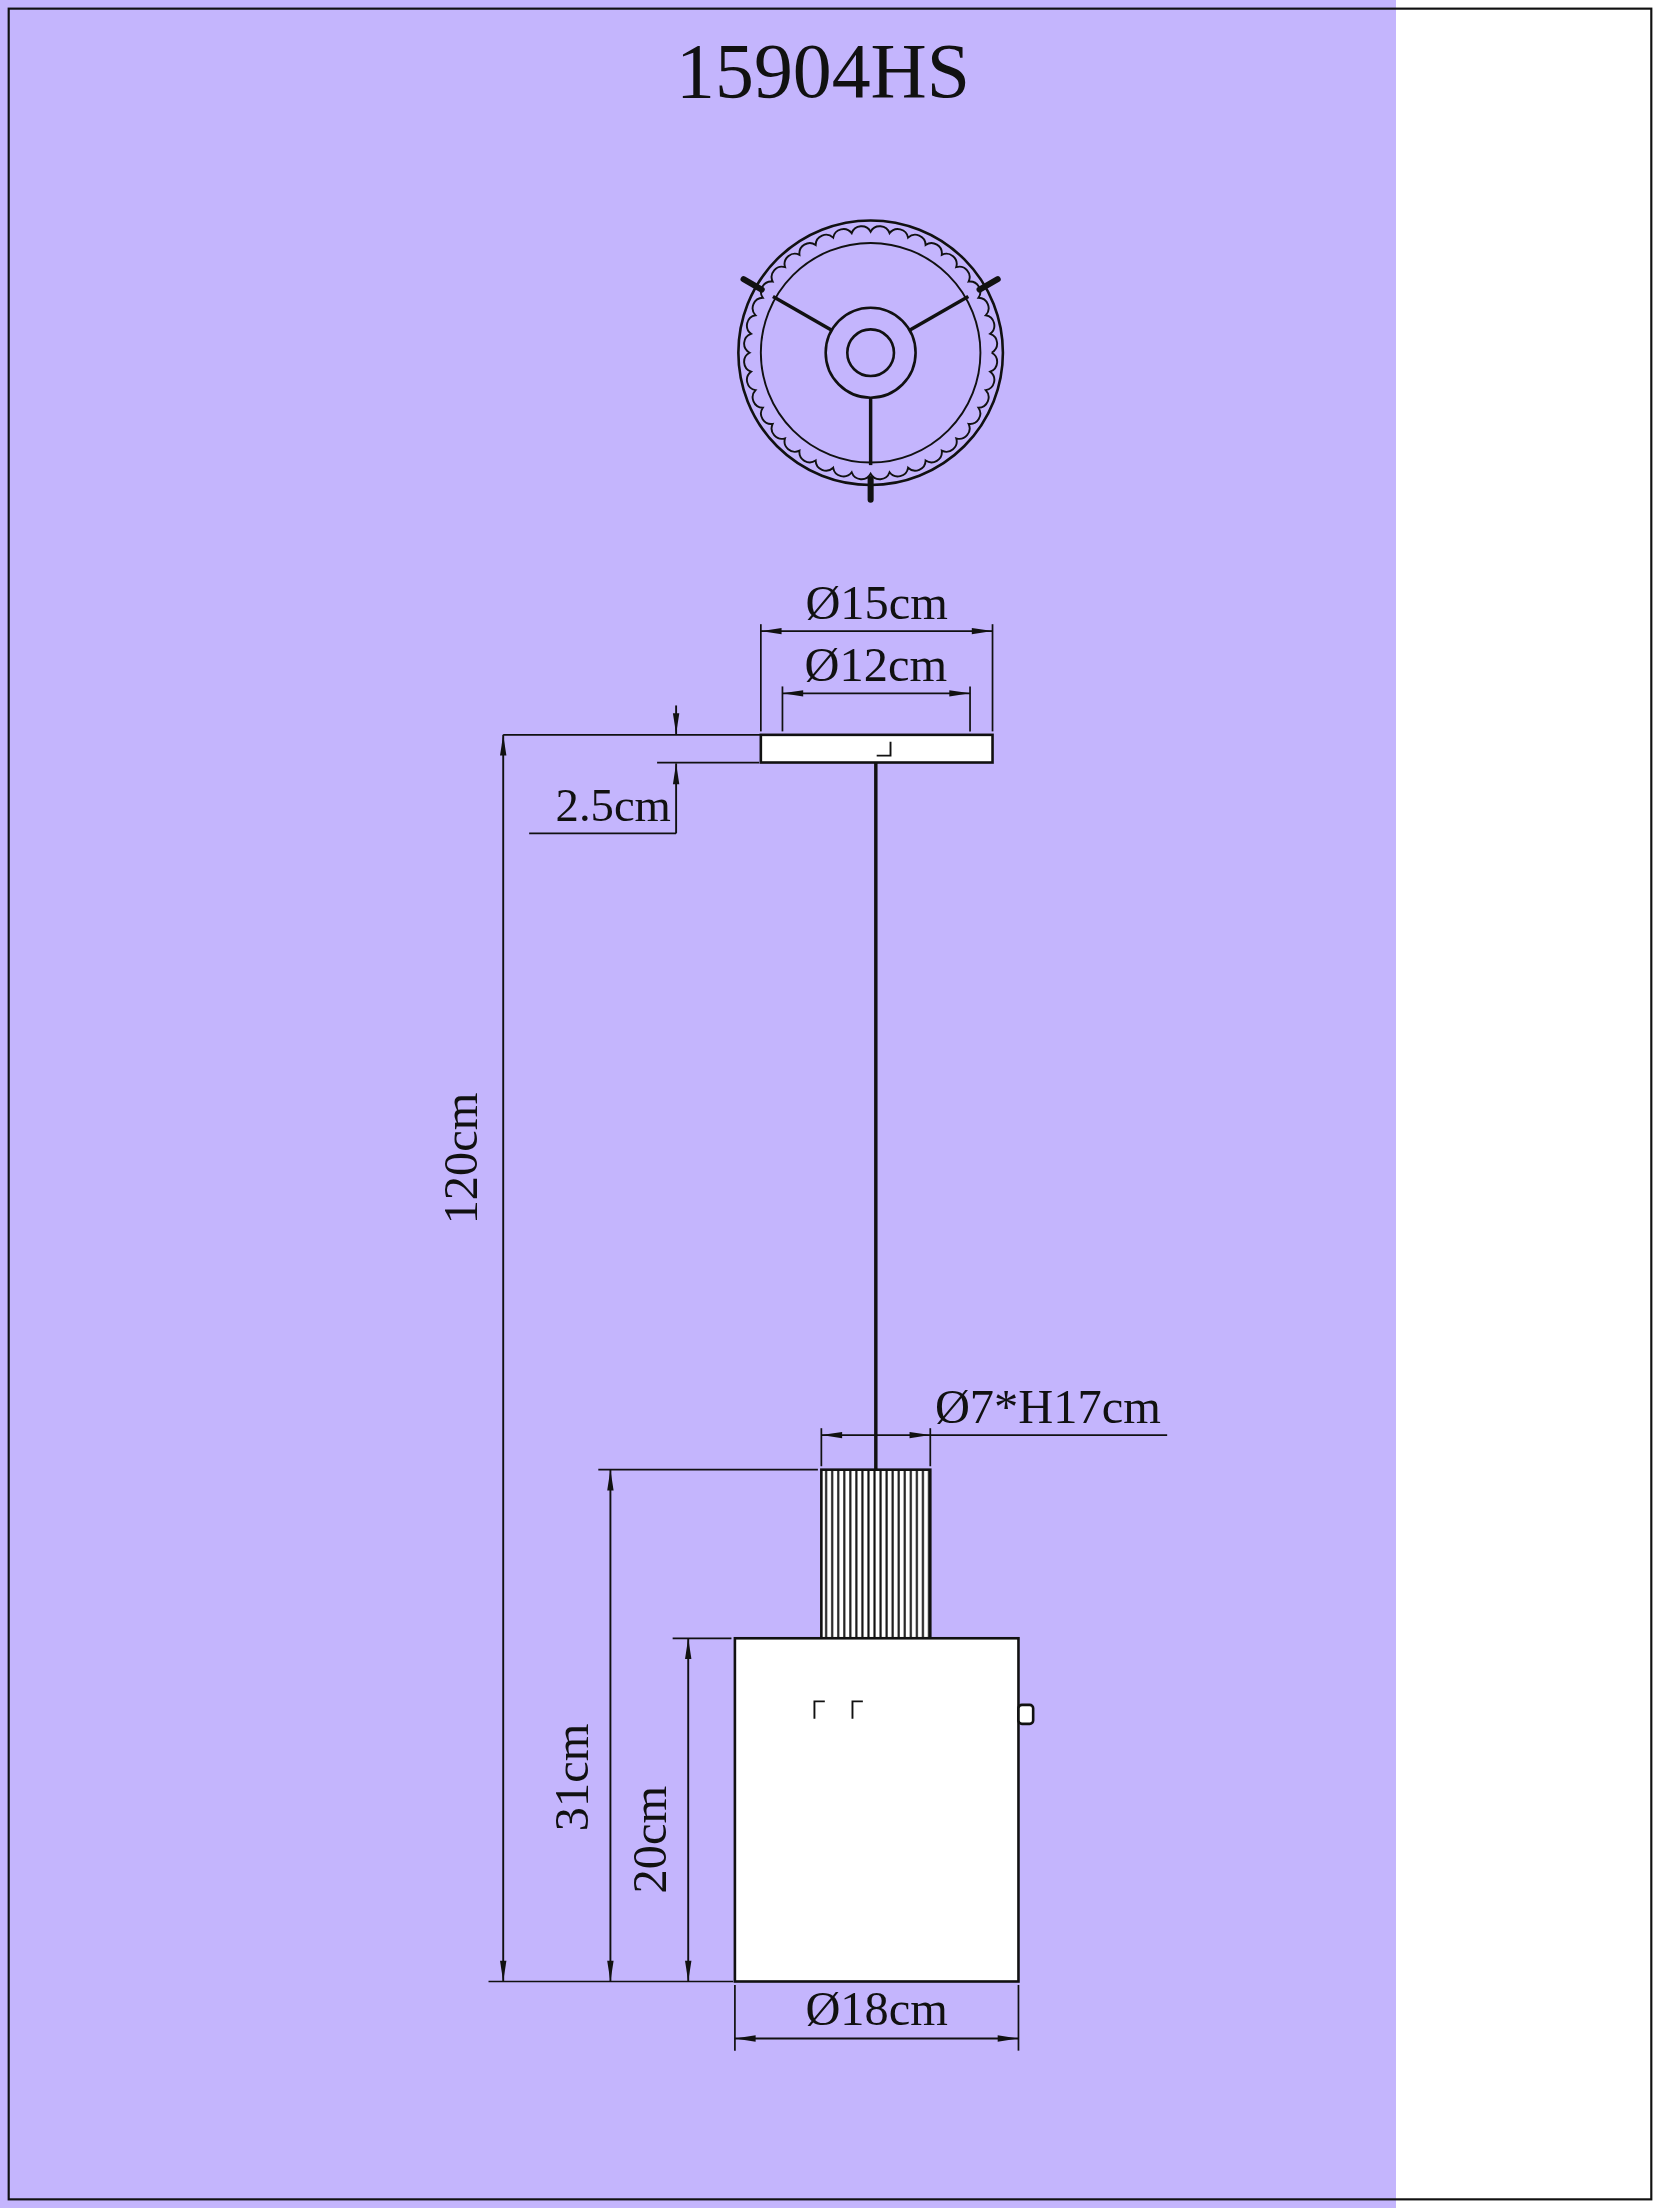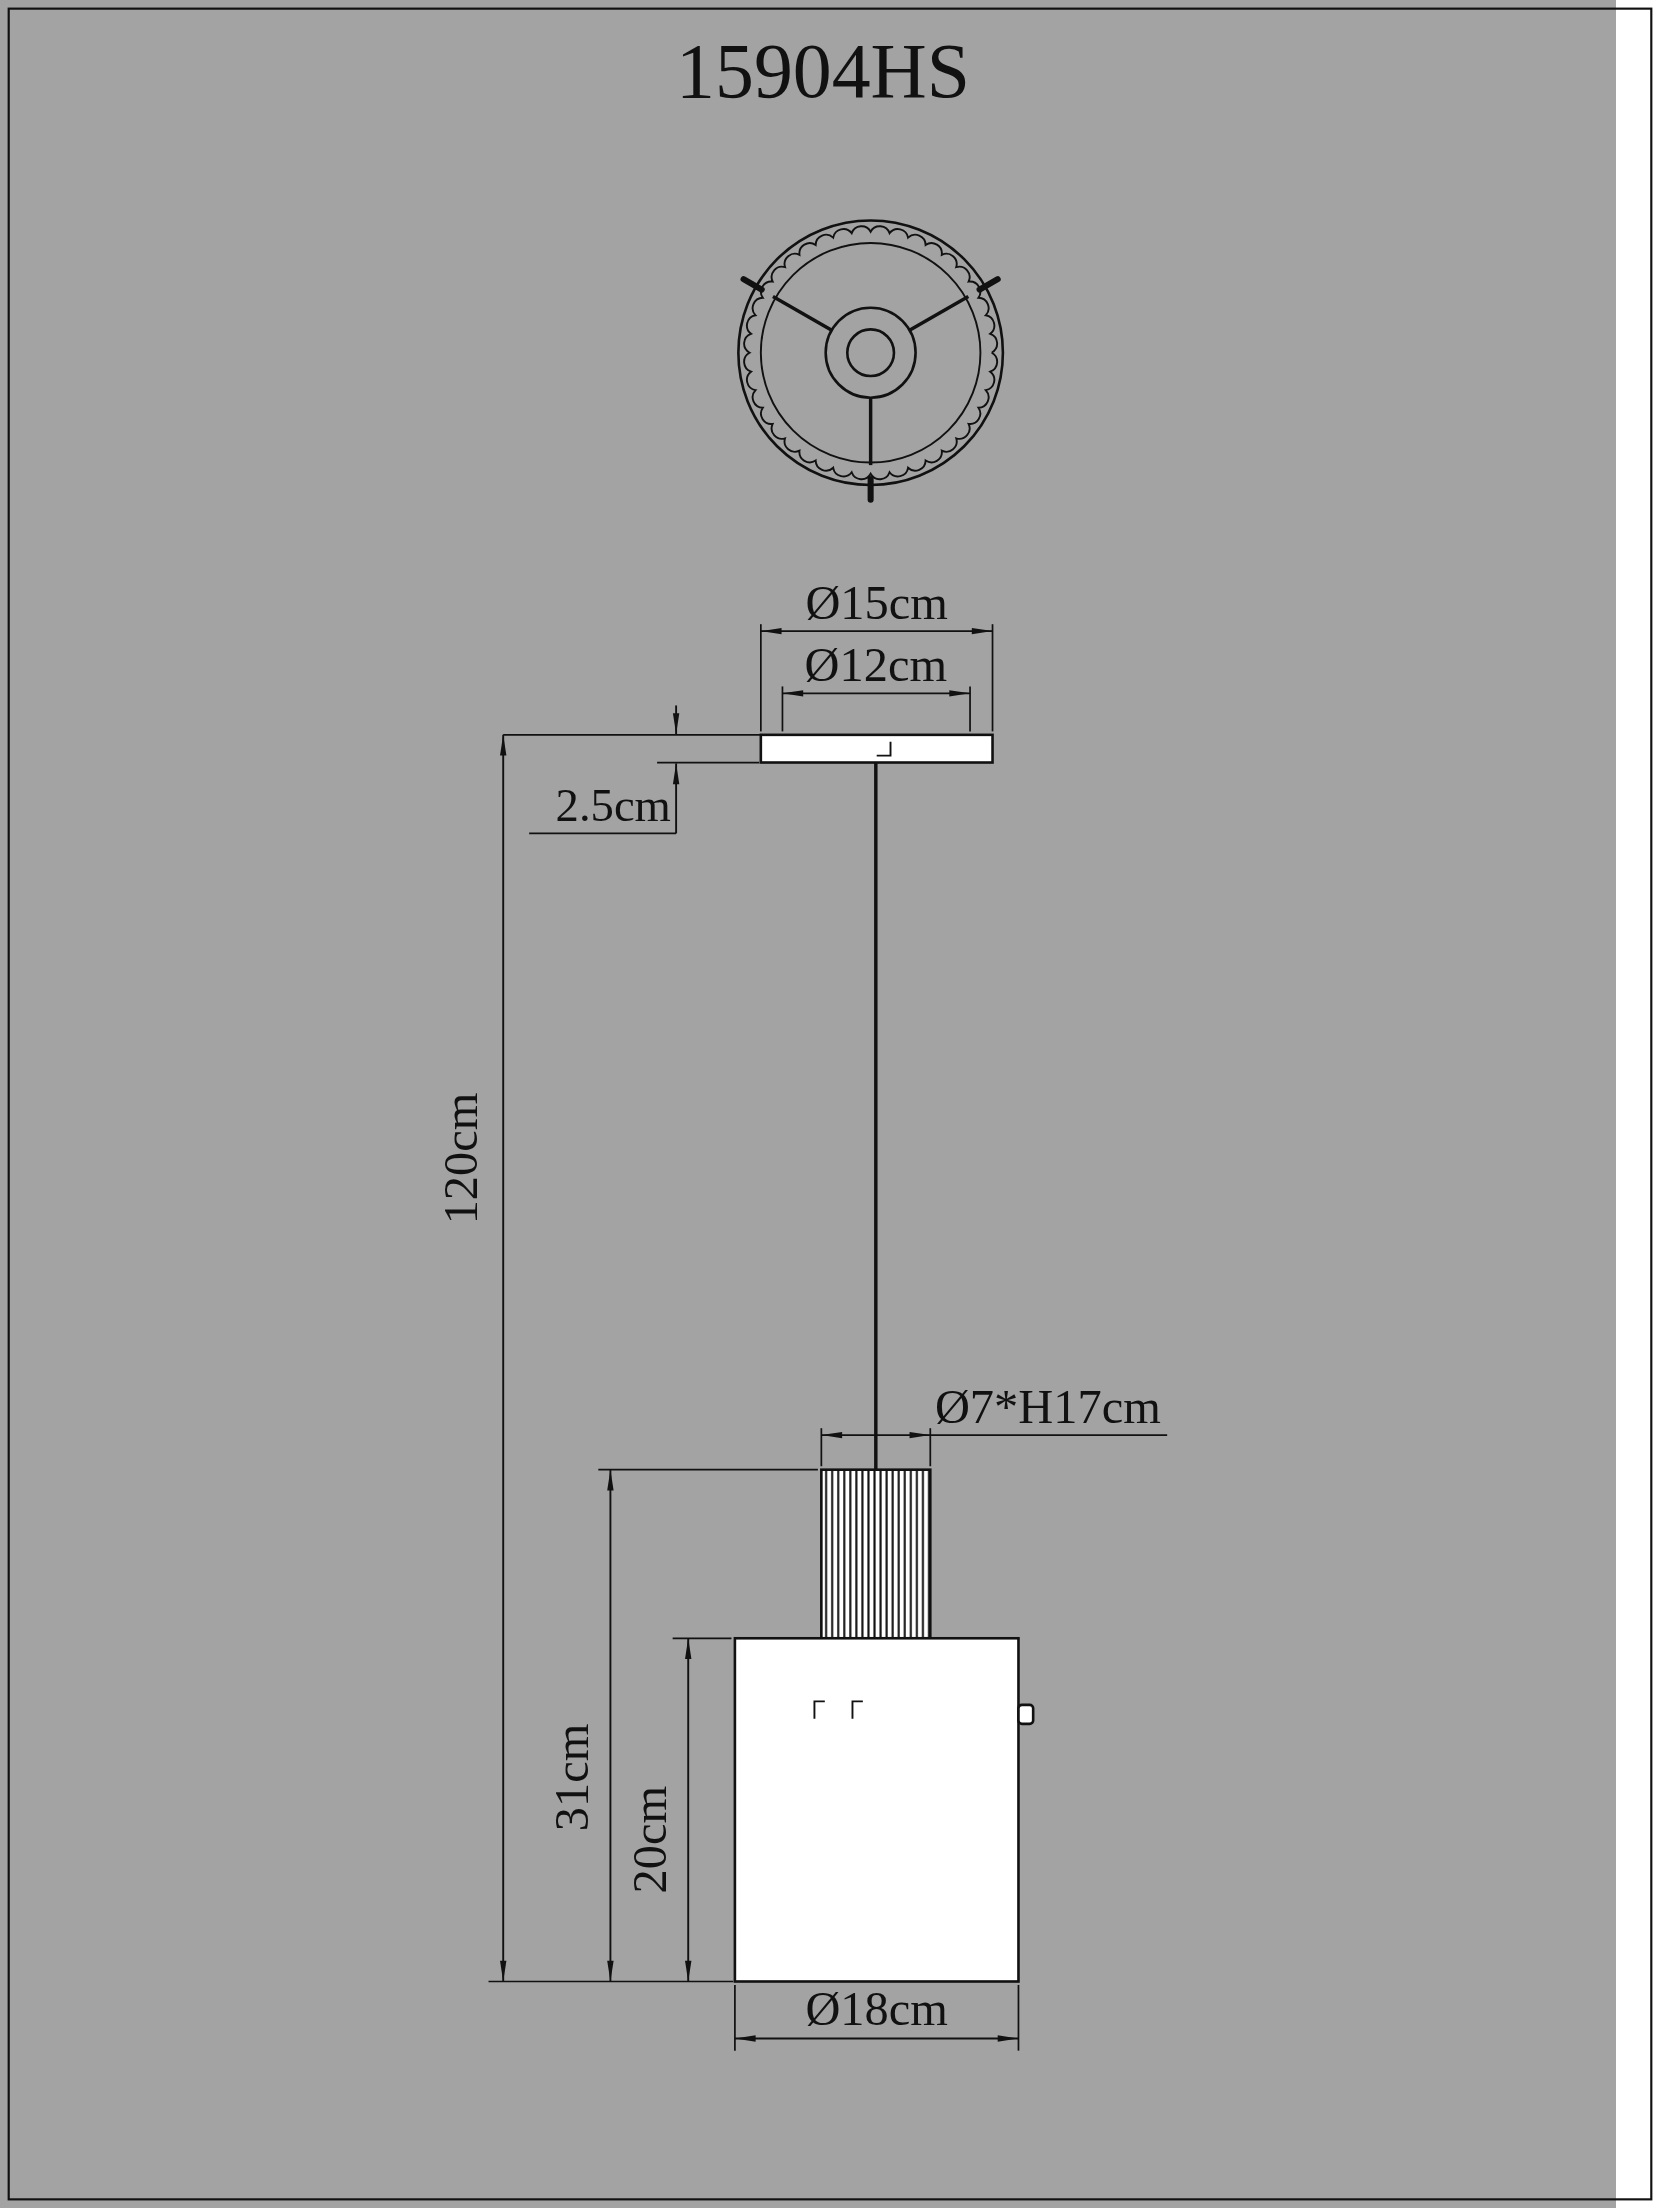--- a/index.html
+++ b/index.html
@@ -1,16 +1,16 @@
 <!DOCTYPE html>
 <html style="font-size:14px"><head>
 <meta charset="utf-8">
 <style>
   html,body{margin:0;padding:0;background:#ffffff}
-  .page{width:1616px;height:2208px;background:#a3a3a3;position:relative}
+  .page{width:1396px;height:2208px;background:#c4b5fd;position:relative}
   svg.drawing{display:block;width:1660px;height:2208px}
   .ol{fill:none;stroke:#111;stroke-width:3}
   .olw{fill:#ffffff;stroke:#111;stroke-width:3}
   .thin{fill:none;stroke:#111;stroke-width:2.2}
   .ext{fill:none;stroke:#111;stroke-width:2}
   .dimline{fill:none;stroke:#111;stroke-width:2.2}
   .dimtxt{font:56px "Liberation Serif", serif;fill:#111;text-anchor:middle}
   .dimtxt-end{font:54px "Liberation Serif", serif;fill:#111;text-anchor:end}
   .title-txt{font:90px "Liberation Serif", serif;fill:#111;text-anchor:middle}
 </style>

